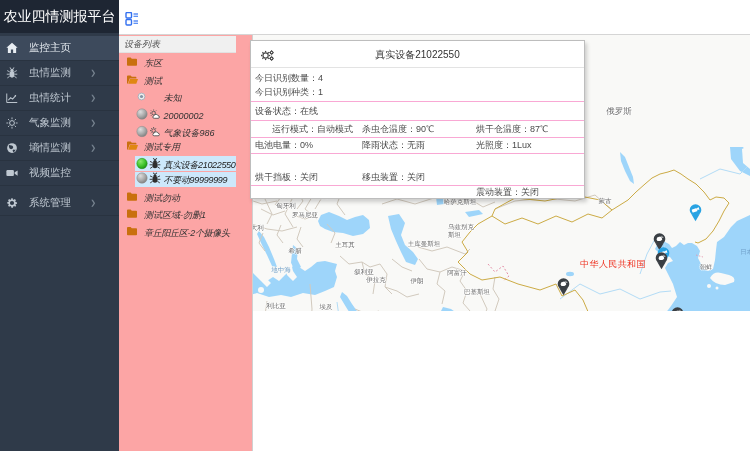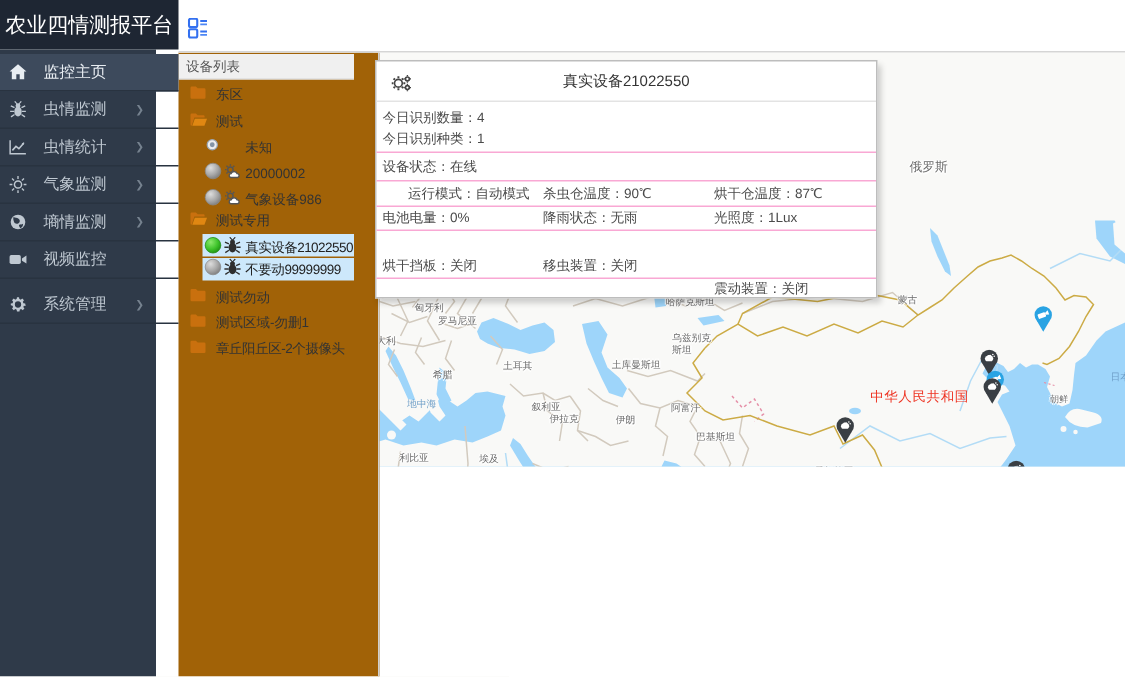--- a/index.html
+++ b/index.html
@@ -1,27 +1,27 @@
 <!DOCTYPE html>
 <html lang="zh"><head>
 <meta charset="utf-8">
 <style>
 *{margin:0;padding:0;box-sizing:border-box;}
 html,body{width:750px;height:451px;overflow:hidden;}
 body{font-family:"Liberation Sans",sans-serif;position:relative;background:#fff;}
 #logo{position:absolute;left:0;top:0;width:119px;height:33px;background:#1e2633;color:#fff;
  font-size:14px;line-height:33px;text-align:center;letter-spacing:0;z-index:30;}
 #topbar{position:absolute;left:119px;top:0;width:631px;height:35px;background:#fff;border-bottom:1px solid #d5d5d5;z-index:25;}
-#sidebar{position:absolute;left:0;top:33px;width:104px;height:418px;background:#2f3a49;z-index:30;}
+#sidebar{position:absolute;left:0;top:33px;width:119px;height:418px;background:#2f3a49;z-index:30;}
 .mitem{position:absolute;left:0;width:119px;height:25px;color:#bfc8d1;font-size:10.5px;border-bottom:1px solid #293340;}
 .mitem .txt{position:absolute;left:29px;top:50%;transform:translateY(-50%);}
 .mitem .ico{position:absolute;left:6px;top:50%;transform:translateY(-50%);width:12px;height:12px;}
 .mitem .arr{position:absolute;right:23px;top:50%;transform:translateY(-50%);font-size:7px;color:#76828f;}
 .mitem.act{background:#3d4a5c;color:#e8edf2;border-bottom:1px solid #293340;}
-#panel{position:absolute;left:119px;top:35px;width:134px;height:416px;background:#a16207;border-right:1px solid #d0d0d0;z-index:20;}
+#panel{position:absolute;left:119px;top:35px;width:134px;height:416px;background:#fca5a5;border-right:1px solid #d0d0d0;z-index:20;font-style:italic;}
 #phead{position:absolute;left:0;top:1px;width:117px;height:17px;background:#f0f0f0;border-bottom:1px solid #e2e2e2;
  font-size:9px;color:#555;line-height:17px;padding-left:5px;}
 .hl{position:absolute;left:16px;width:101px;height:15px;background:#cde8fb;}
 #map{position:absolute;left:237px;top:19px;width:513px;height:292px;background:#9ed5fa;z-index:1;overflow:hidden;}
 .mlbl{position:absolute;font-size:6.5px;color:#6b6b6b;line-height:7.5px;white-space:nowrap;transform:translate(-50%,-50%);
  text-shadow:1px 0 0 #fff,-1px 0 0 #fff,0 1px 0 #fff,0 -1px 0 #fff;z-index:3;}
 .slbl{color:#6f9fc8;text-shadow:none;}
 .cn{color:#e32;font-size:9px;letter-spacing:0.4px;text-shadow:none;}
 .marker{position:absolute;width:13px;height:18px;z-index:5;}
 #popup{position:absolute;left:250px;top:40px;width:335px;height:159px;background:#fff;border:1px solid #bdbdbd;

